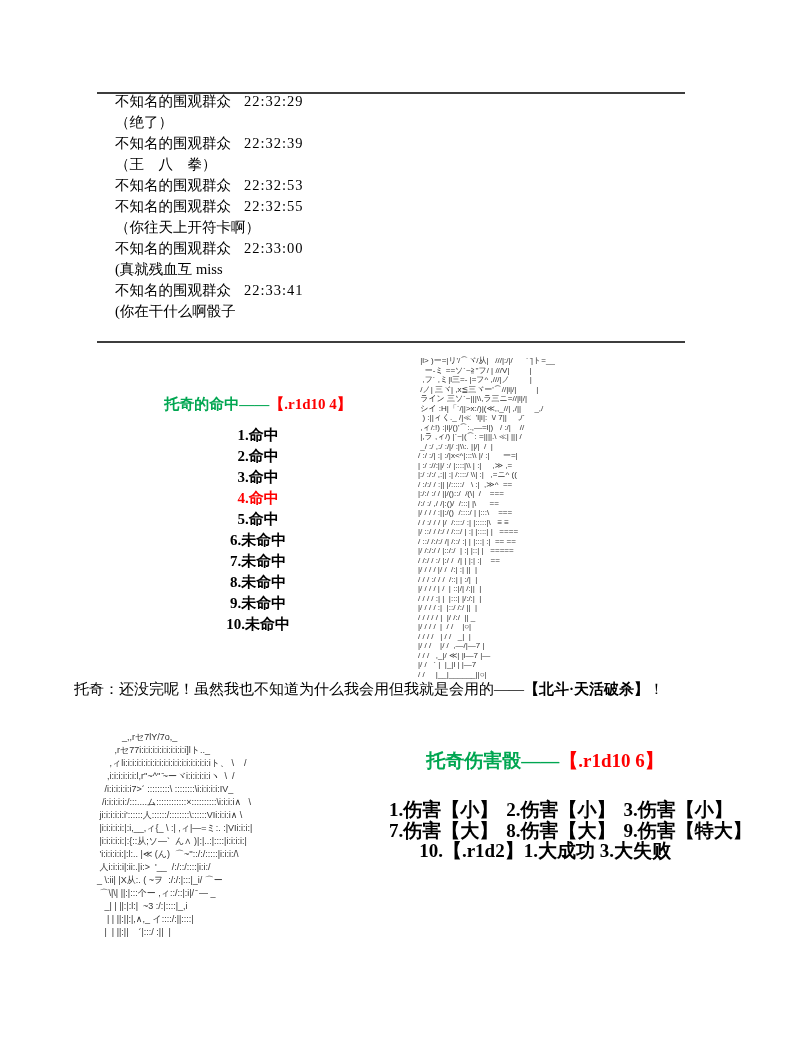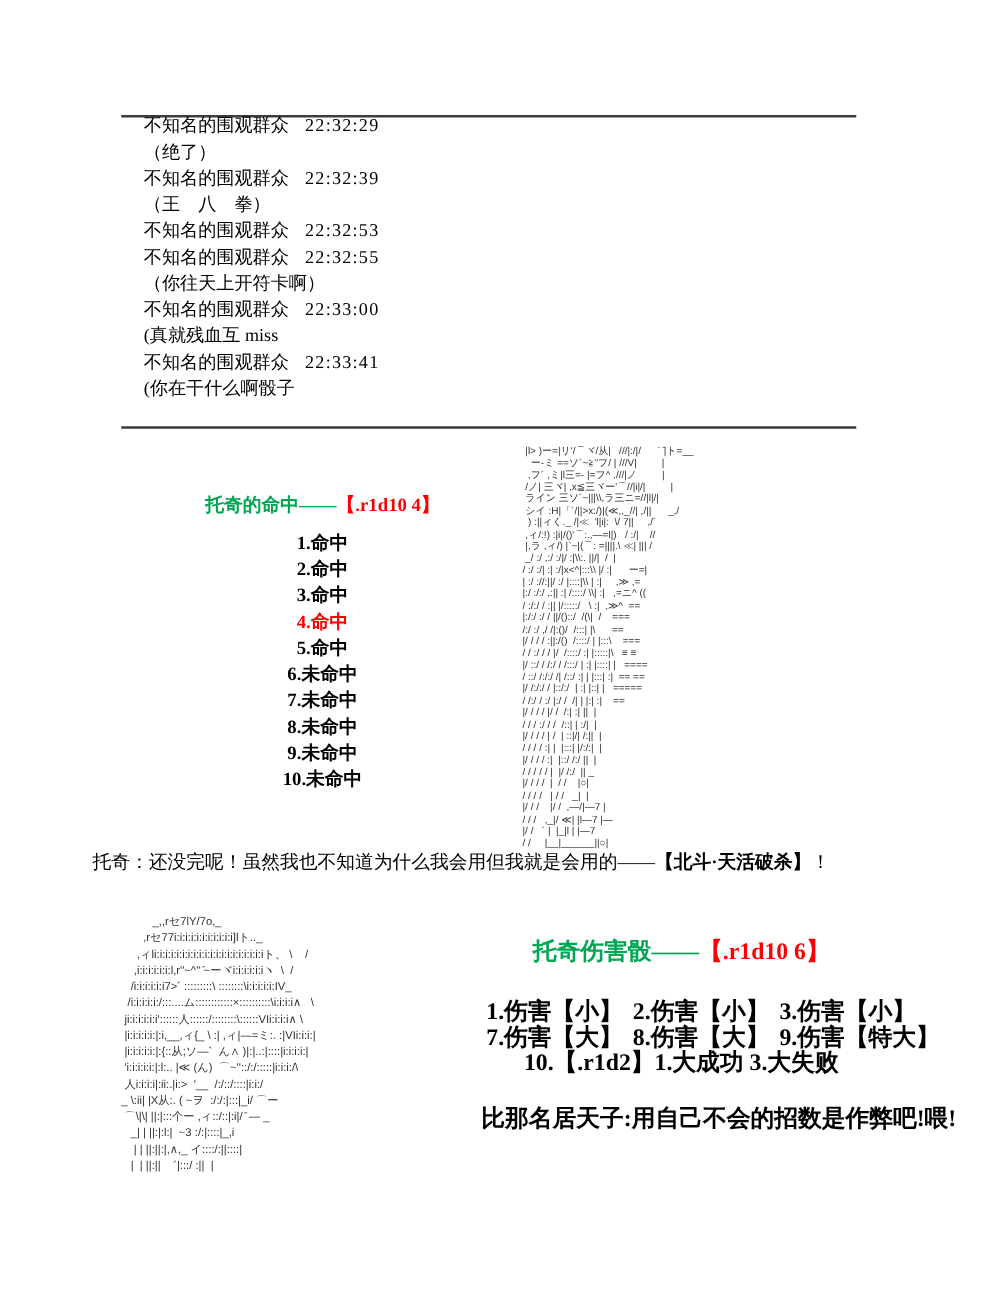--- a/index.html
+++ b/index.html
@@ -146,14 +146,13 @@
     <div class="dmg-row">
       <span class="seg">1.伤害【小】</span><span class="seg">2.伤害【小】</span><span class="seg">3.伤害【小】</span>
     </div>
     <div class="dmg-row">
       <span class="seg">7.伤害【大】</span><span class="seg">8.伤害【大】</span><span class="seg">9.伤害【特大】</span>
     </div>
     <div class="dmg-row">
       <span class="seg">10.【.r1d2】1.大成功 3.大失败</span>
     </div>
   </div>
-  <div class="tenshi-line">比那名居天子:用自己不会的招数是作弊吧!喂!</div>
 </div>
 
 </body></html>

